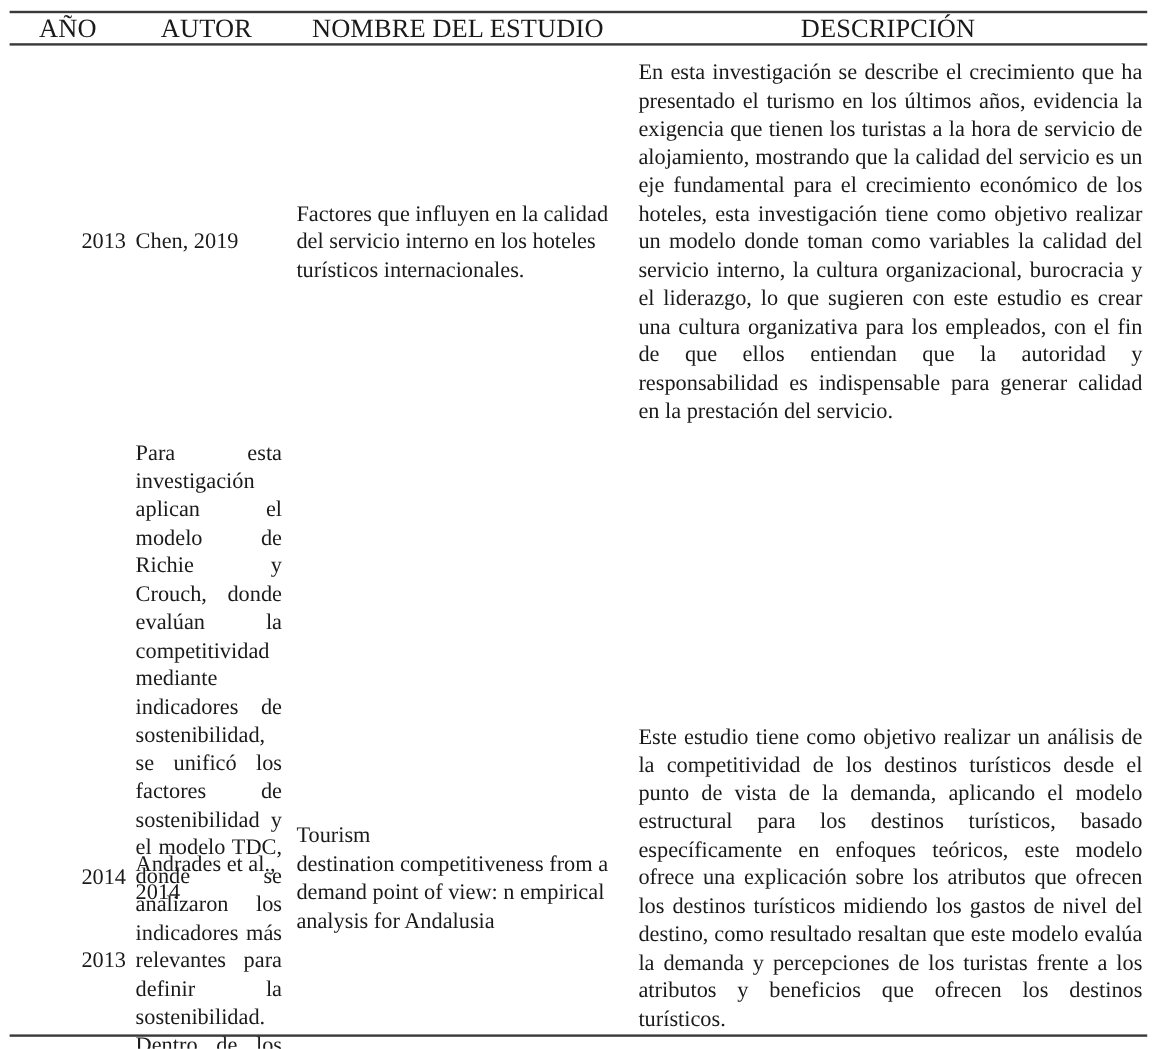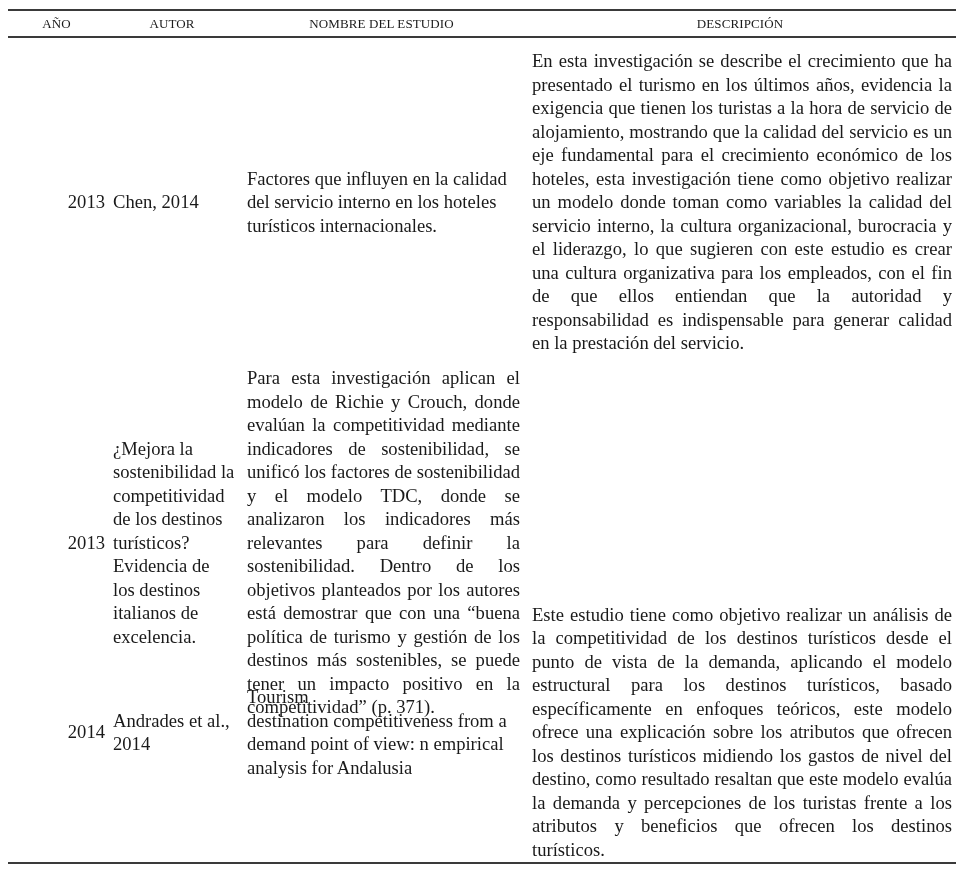--- a/index.html
+++ b/index.html
@@ -24,21 +24,21 @@
     .rule {
       height: 2px;
       background: #3a3a3a;
       width: 100%;
     }
     .head {
       display: grid;
       grid-template-columns: 97px 134px 285px 432px;
       height: 25px;
       align-items: center;
-      font-size: 13px;
+      font-size: 22px;
       line-height: 25px;
       letter-spacing: 0.1px;
     }
     .head > div { text-align: center; white-space: nowrap; }
     .row {
       display: grid;
       grid-template-columns: 97px 134px 285px 432px;
       align-items: center;
       font-size: 18.6px;
       line-height: 23.5px;
@@ -66,28 +66,27 @@
   <div class="head">
     <div>AÑO</div>
     <div>AUTOR</div>
     <div>NOMBRE DEL ESTUDIO</div>
     <div>DESCRIPCIÓN</div>
   </div>
   <div class="rule"></div>
 
   <div class="row row-1">
     <div class="cell-year">2013</div>
-    <div class="cell-author">Chen, 2014</div>
+    <div class="cell-author">Chen, 2019</div>
     <div class="cell-study">Factores que influyen en la calidad del servicio interno en los hoteles turísticos internacionales.</div>
     <div class="cell-desc">En esta investigación se describe el crecimiento que ha presentado el turismo en los últimos años, evidencia la exigencia que tienen los turistas a la hora de servicio de alojamiento, mostrando que la calidad del servicio es un eje fundamental para el crecimiento económico de los hoteles, esta investigación tiene como objetivo realizar un modelo donde toman como variables la calidad del servicio interno, la cultura organizacional, burocracia y el liderazgo, lo que sugieren con este estudio es crear una cultura organizativa para los empleados, con el fin de que ellos entiendan que la autoridad y responsabilidad es indispensable para generar calidad en la prestación del servicio.</div>
   </div>
 
   <div class="row row-2">
     <div class="cell-year">2013</div>
-    <div class="cell-study">¿Mejora la sostenibilidad la competitividad de los destinos turísticos? Evidencia de los destinos italianos de excelencia.</div>
     <div class="cell-desc">Para esta investigación aplican el modelo de Richie y Crouch, donde evalúan la competitividad mediante indicadores de sostenibilidad, se unificó los factores de sostenibilidad y el modelo TDC, donde se analizaron los indicadores más relevantes para definir la sostenibilidad. Dentro de los objetivos planteados por los autores está demostrar que con una “buena política de turismo y gestión de los destinos más sostenibles, se puede tener un impacto positivo en la competitividad” (p. 371).</div>
   </div>
 
   <div class="row row-3">
     <div class="cell-year">2014</div>
     <div class="cell-author">Andrades et al., 2014</div>
     <div class="cell-study">
       <span class="study-line">Tourism</span>
       <span class="study-line">destination competitiveness from a demand point of view: n empirical analysis for Andalusia</span>
     </div>

